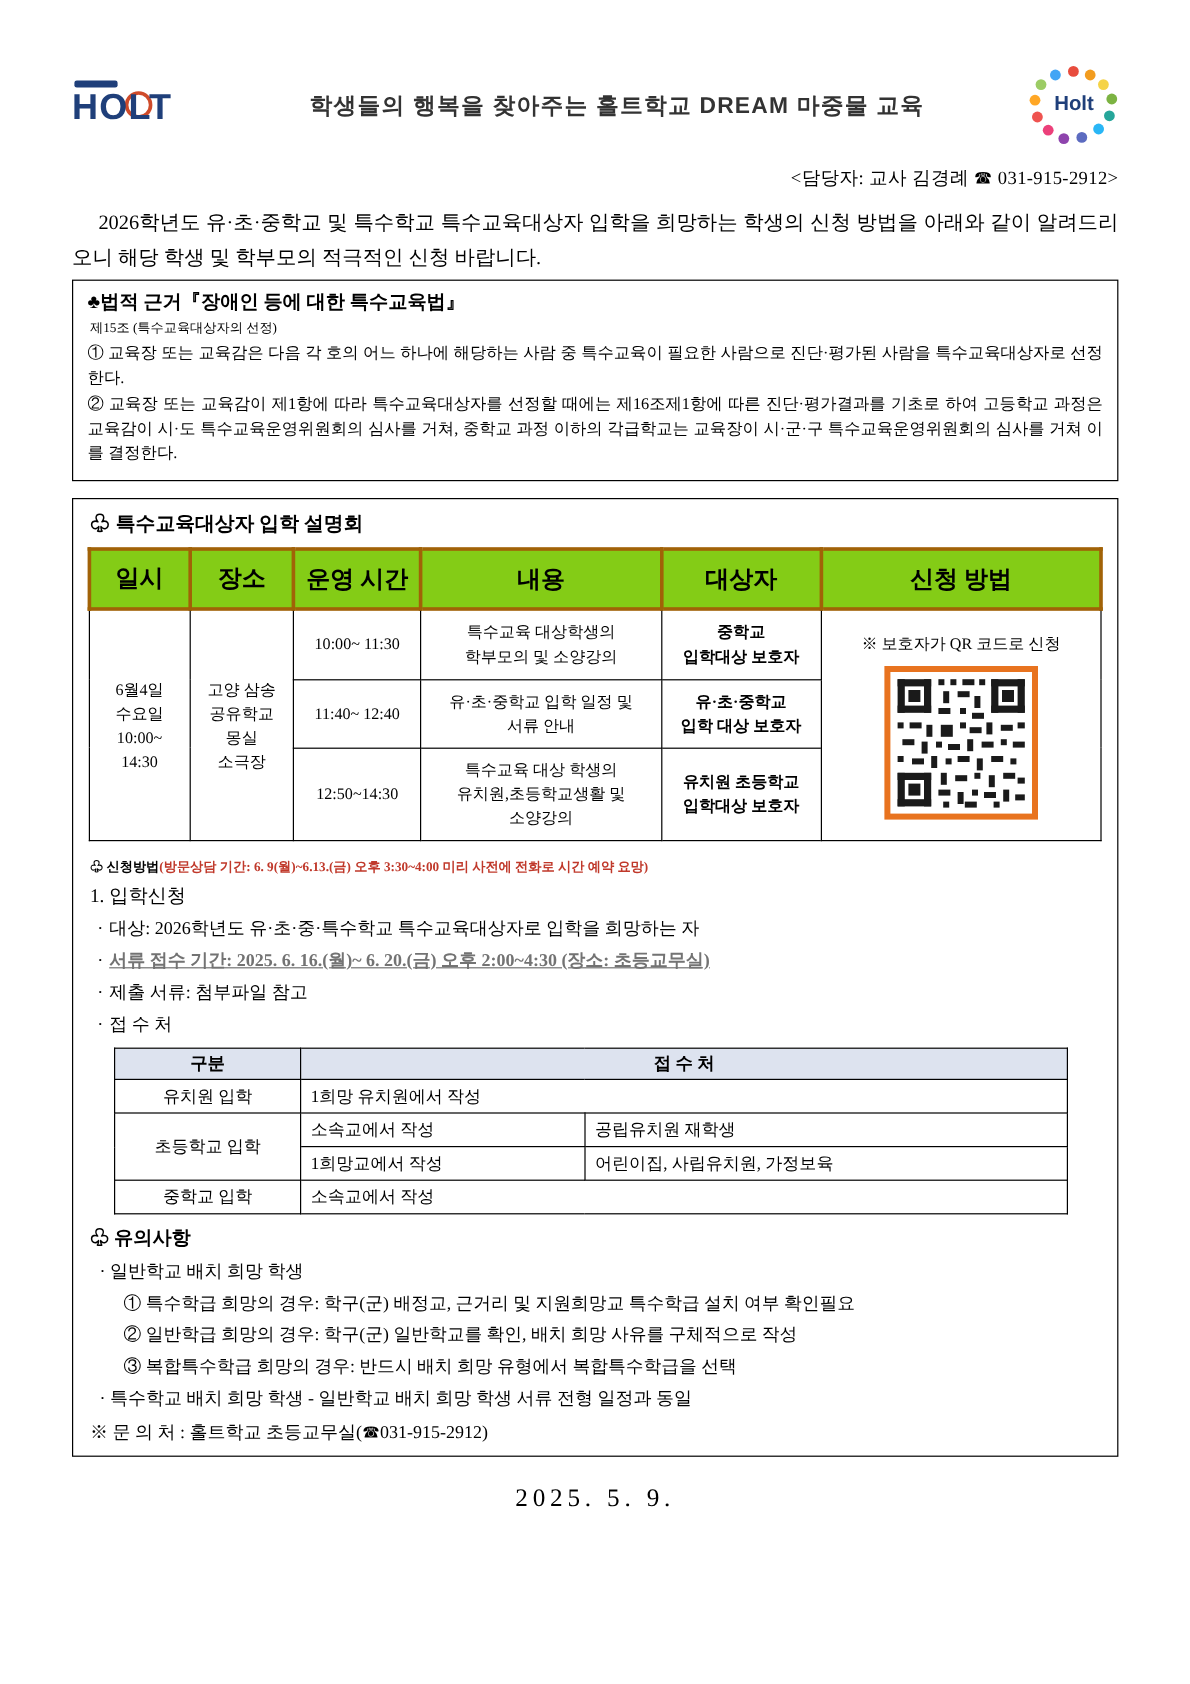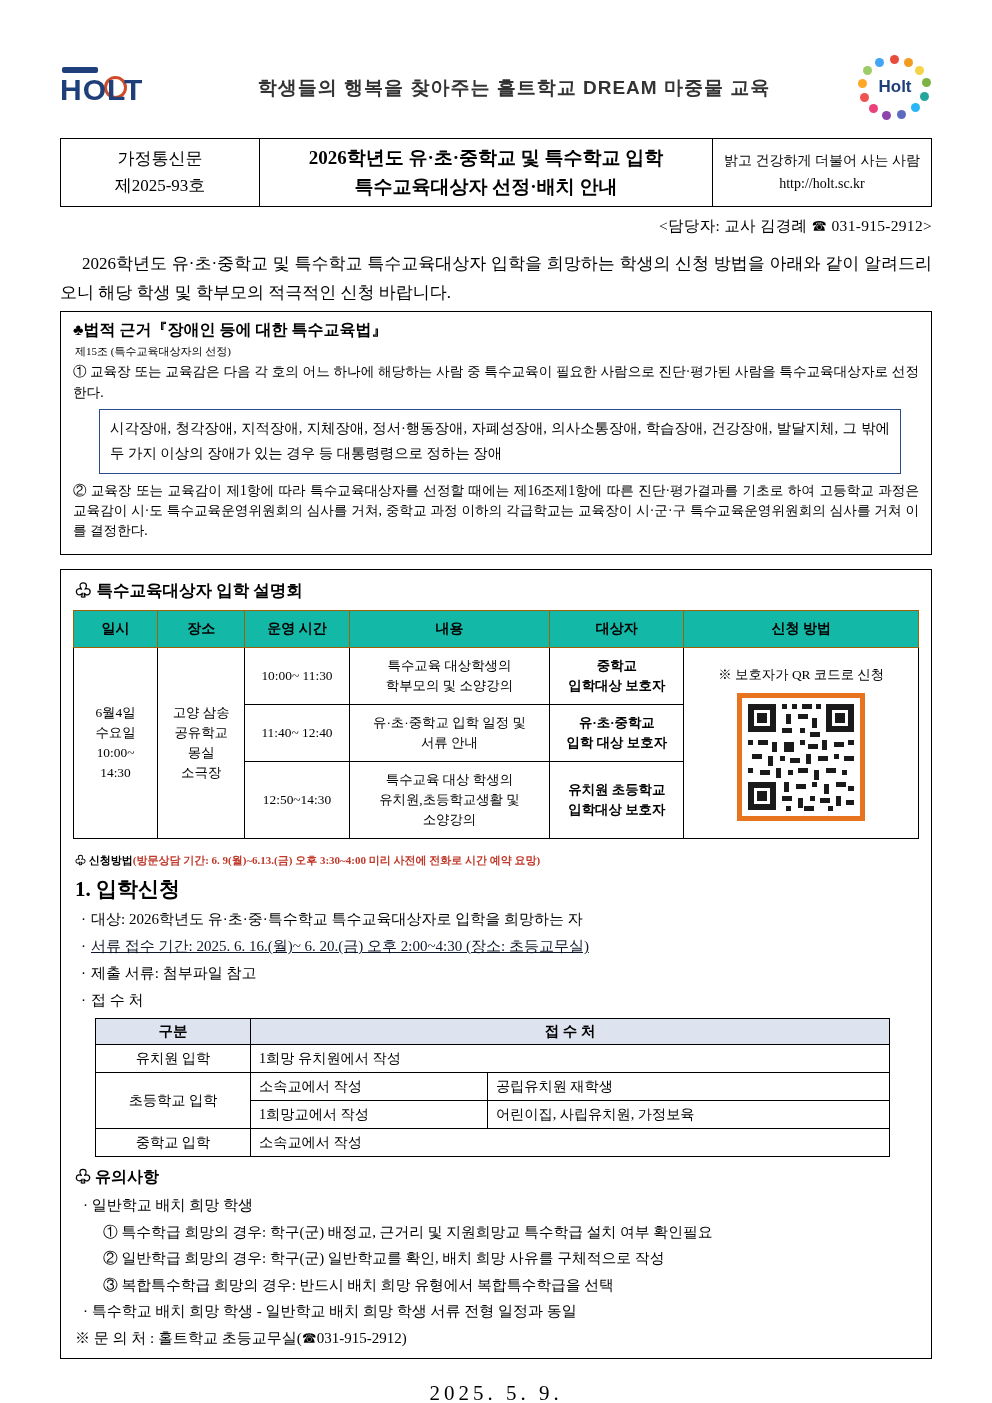--- a/index.html
+++ b/index.html
@@ -107,21 +107,21 @@
     text-align:justify;
   }
 
   
   .sec2-head{
     font-size:16.5px;font-weight:bold;margin:2px 0 8px 2px;
   }
   .sec2-head .clover{margin-right:5px;}
   .meet-tbl{width:100%;border:1.3px solid #000;margin:0 auto;}
   .meet-tbl th{
-    border:1px solid #a16207;background:#14b8a6;font-size:14px;font-weight:bold;padding:5px 2px;
+    border:3px solid #a16207;background:#84cc16;font-size:20px;font-weight:bold;padding:5px 2px;
   }
   .meet-tbl td{
     border:1px solid #000;font-size:13.4px;text-align:center;vertical-align:middle;padding:8px 3px;line-height:1.5;
   }
   .c-when{width:78px;font-size:13.4px;line-height:1.85;}
   .c-place{width:82px;line-height:1.85;}
   .c-time{width:100px;}
   .c-content{width:200px;}
   .c-target{width:130px;font-weight:bold;}
   .c-apply{width:230px;}
@@ -134,24 +134,24 @@
     position:relative;
     box-sizing:content-box;
   }
   .qr i{position:absolute;background:#1a1a1a;display:block;}
 
   
   .apply-head{
     font-size:11px;font-weight:bold;margin:14px 0 7px 2px;
   }
   .apply-head .red{color:#c0392b;}
-  .ol-1{font-size:21px;margin:0 0 4px 2px;font-weight:bold;}
+  .ol-1{font-size:16px;margin:0 0 4px 2px;font-weight:normal;}
   .bul{font-size:15px;line-height:1.65;margin:2px 0 2px 8px;}
   .bul .dot{margin-right:5px;}
-  .blue-u{color:#0f172a;text-decoration:underline;font-weight:normal;}
+  .blue-u{color:#737373;text-decoration:underline;font-weight:bold;}
 
   .recv-tbl{width:94%;border:1.3px solid #000;margin:6px 0 10px 22px;}
   .recv-tbl th{border:1px solid #000;background:#dde3ef;font-size:14.5px;font-weight:bold;padding:3px 2px;}
   .recv-tbl td{border:1px solid #000;font-size:14.2px;padding:4px 8px;vertical-align:middle;}
   .recv-tbl td.ctr{text-align:center;}
   .w-gubun{width:150px;}
 
   .notice-head{font-size:16px;font-weight:bold;margin:6px 0 5px 2px;}
   .n-line{font-size:15px;line-height:1.64;margin:2px 0 2px 10px;}
   .n-sub{font-size:14.8px;line-height:1.64;margin:2px 0 2px 30px;}
@@ -186,50 +186,31 @@
         <span style="left:11px;top:49px;background:#ec407a;"></span>
         <span style="left:2px;top:38px;background:#ef5350;"></span>
         <span style="left:0px;top:24px;background:#ffa726;"></span>
         <span style="left:5px;top:11px;background:#9ccc65;"></span>
         <span style="left:17px;top:3px;background:#42a5f5;"></span>
       </div>
       <div class="inner">Holt</div>
     </div>
   </div>
 
-  <table class="title-tbl">
-    <tbody>
-        <tr>
-      <td class="t-left">
-        <div>가정통신문</div>
-        <div>제2025-93호</div>
-      </td>
-      <td class="t-mid">
-        <div>2026학년도 유·초·중학교 및 특수학교 입학</div>
-        <div>특수교육대상자 선정·배치 안내</div>
-      </td>
-      <td class="t-right">
-        <div>밝고 건강하게 더불어 사는 사람</div>
-        <div>http://holt.sc.kr</div>
-      </td>
-    </tr>
-  </tbody>
-    </table>
 
   <div class="contact">&lt;담당자: 교사 김경례 ☎ 031-915-2912&gt;</div>
 
   <div class="intro">2026학년도 유·초·중학교 및 특수학교 특수교육대상자 입학을 희망하는 학생의 신청 방법을 아래와 같이 알려드리오니 해당 학생 및 학부모의 적극적인 신청 바랍니다.</div>
 
   <div class="box">
     <div class="sec-head">♣법적 근거『장애인 등에 대한 특수교육법』</div>
     <div class="law-sub">제15조 (특수교육대상자의 선정)</div>
     <div class="law-item">
       <span class="n">①</span><span>교육장 또는 교육감은 다음 각 호의 어느 하나에 해당하는 사람 중 특수교육이 필요한 사람으로 진단·평가된 사람을 특수교육대상자로 선정한다.</span>
     </div>
-    <div class="inner-box">시각장애, 청각장애, 지적장애, 지체장애, 정서·행동장애, 자폐성장애, 의사소통장애, 학습장애, 건강장애, 발달지체, 그 밖에 두 가지 이상의 장애가 있는 경우 등 대통령령으로 정하는 장애</div>
     <div class="law-item">
       <span class="n">②</span><span>교육장 또는 교육감이 제1항에 따라 특수교육대상자를 선정할 때에는 제16조제1항에 따른 진단·평가결과를 기초로 하여 고등학교 과정은 교육감이 시·도 특수교육운영위원회의 심사를 거쳐, 중학교 과정 이하의 각급학교는 교육장이 시·군·구 특수교육운영위원회의 심사를 거쳐 이를 결정한다.</span>
     </div>
   </div>
 
   <div class="box">
     <div class="sec2-head">
       <span class="clover">♧</span><span>특수교육대상자 입학 설명회</span>
     </div>
     <table class="meet-tbl">

